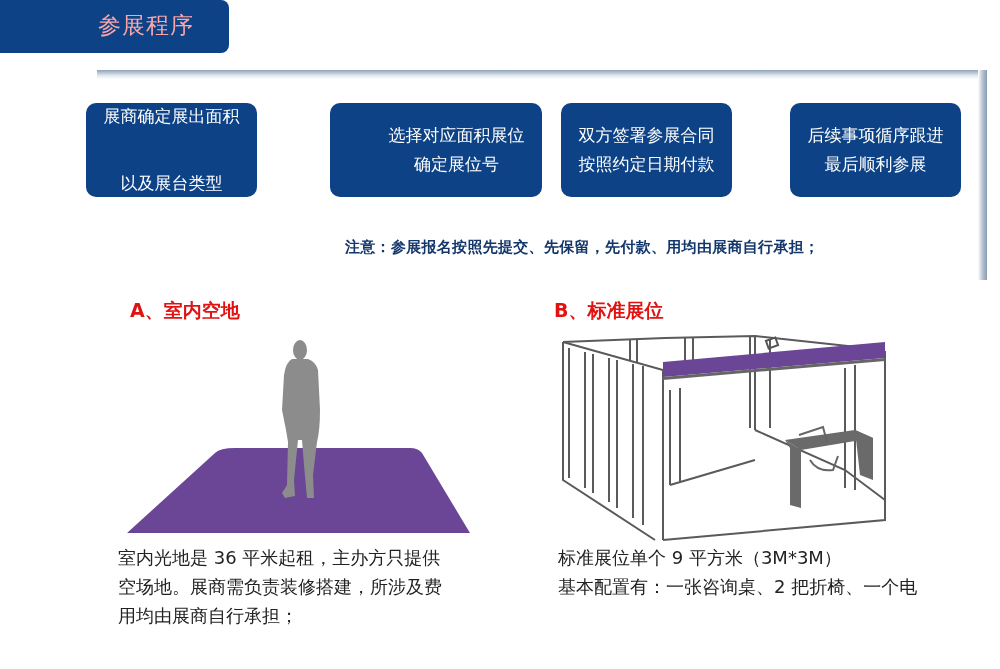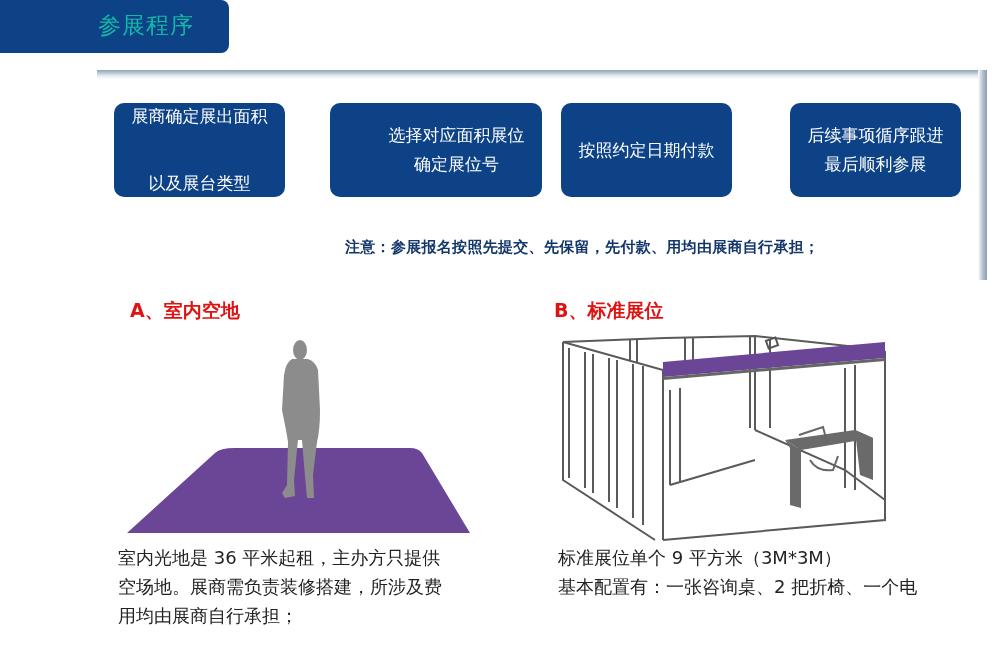--- a/index.html
+++ b/index.html
@@ -1,20 +1,20 @@
 <!DOCTYPE html>
 <html><head>
 <meta charset="utf-8">
 <style>
   html, body { margin:0; padding:0; }
   body { width:1000px; height:669px; background:#ffffff; position:relative; overflow:hidden;
          font-family:"DejaVu Sans","Liberation Sans",sans-serif; }
   .header-tab { position:absolute; left:0; top:0; width:229px; height:53px; background:#0d4286;
                 border-radius:0 8px 8px 0; }
-  .header-tab span { position:absolute; left:98px; top:10px; color:#14b8a6; font-size:23px; letter-spacing:1px; }
+  .header-tab span { position:absolute; left:98px; top:10px; color:#fca5a5; font-size:23px; letter-spacing:1px; }
 
   .process-panel { position:absolute; left:97px; top:70px; width:890px; height:210px; background:#fff; }
   .panel-top-shadow { position:absolute; left:97px; top:70px; width:890px; height:9px;
                       background:linear-gradient(#8fa3b8, #dfe6ee 60%, #ffffff); }
   .panel-right-shadow { position:absolute; left:978px; top:70px; width:9px; height:210px;
                         background:linear-gradient(90deg, #ffffff, #b6c3d1 50%, #8a9db2); }
 
   .step { position:absolute; top:103px; width:171px; height:94px; background:#0d4286; border-radius:10px;
           color:#fff; font-size:17px; line-height:29px; display:flex; flex-direction:column;
           justify-content:center; align-items:center; text-align:center; }
@@ -32,29 +32,30 @@
 <body>
 
 <div class="header-tab">
   <span>参展程序</span>
 </div>
 
 <div class="process-panel"></div>
 <div class="panel-top-shadow"></div>
 <div class="panel-right-shadow"></div>
 
-<div class="step" style="left:114px;gap:38px;">
+<div class="step" style="left:86px;gap:38px;">
   <span>展商确定展出面积</span>
   <span>以及展台类型</span>
 </div>
 <div class="step" style="left:330px;padding-left:41px;">
   <span>选择对应面积展位</span>
   <span>确定展位号</span>
 </div>
 <div class="step" style="left:561px;">
+  <span>双方签署参展合同</span>
   <span>按照约定日期付款</span>
 </div>
 <div class="step" style="left:790px;">
   <span>后续事项循序跟进</span>
   <span>最后顺利参展</span>
 </div>
 
 <div class="note">注意：参展报名按照先提交、先保留，先付款、用均由展商自行承担；</div>
 
 <div class="section-title" style="left:130px; top:298px;">A、室内空地</div>

